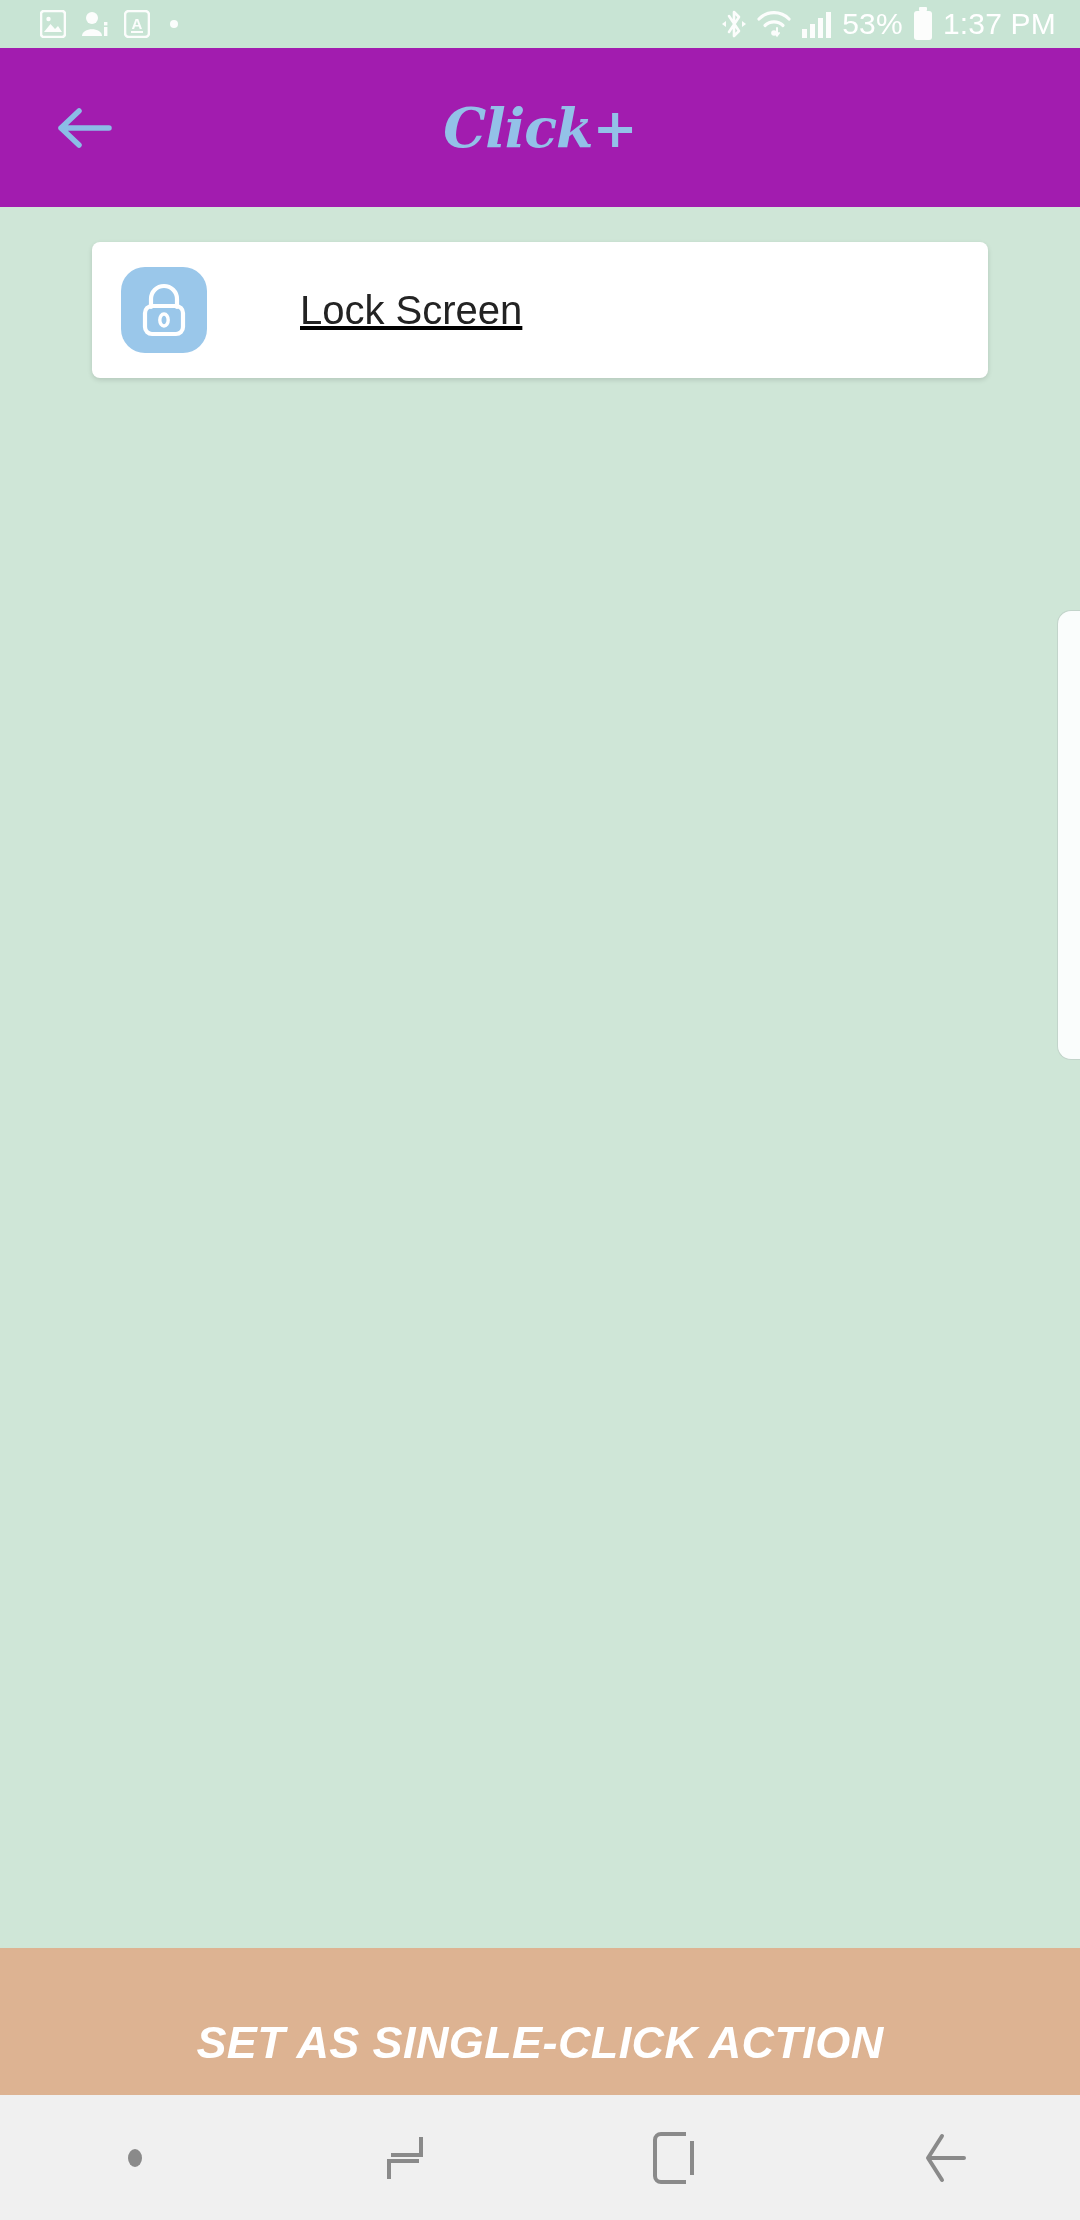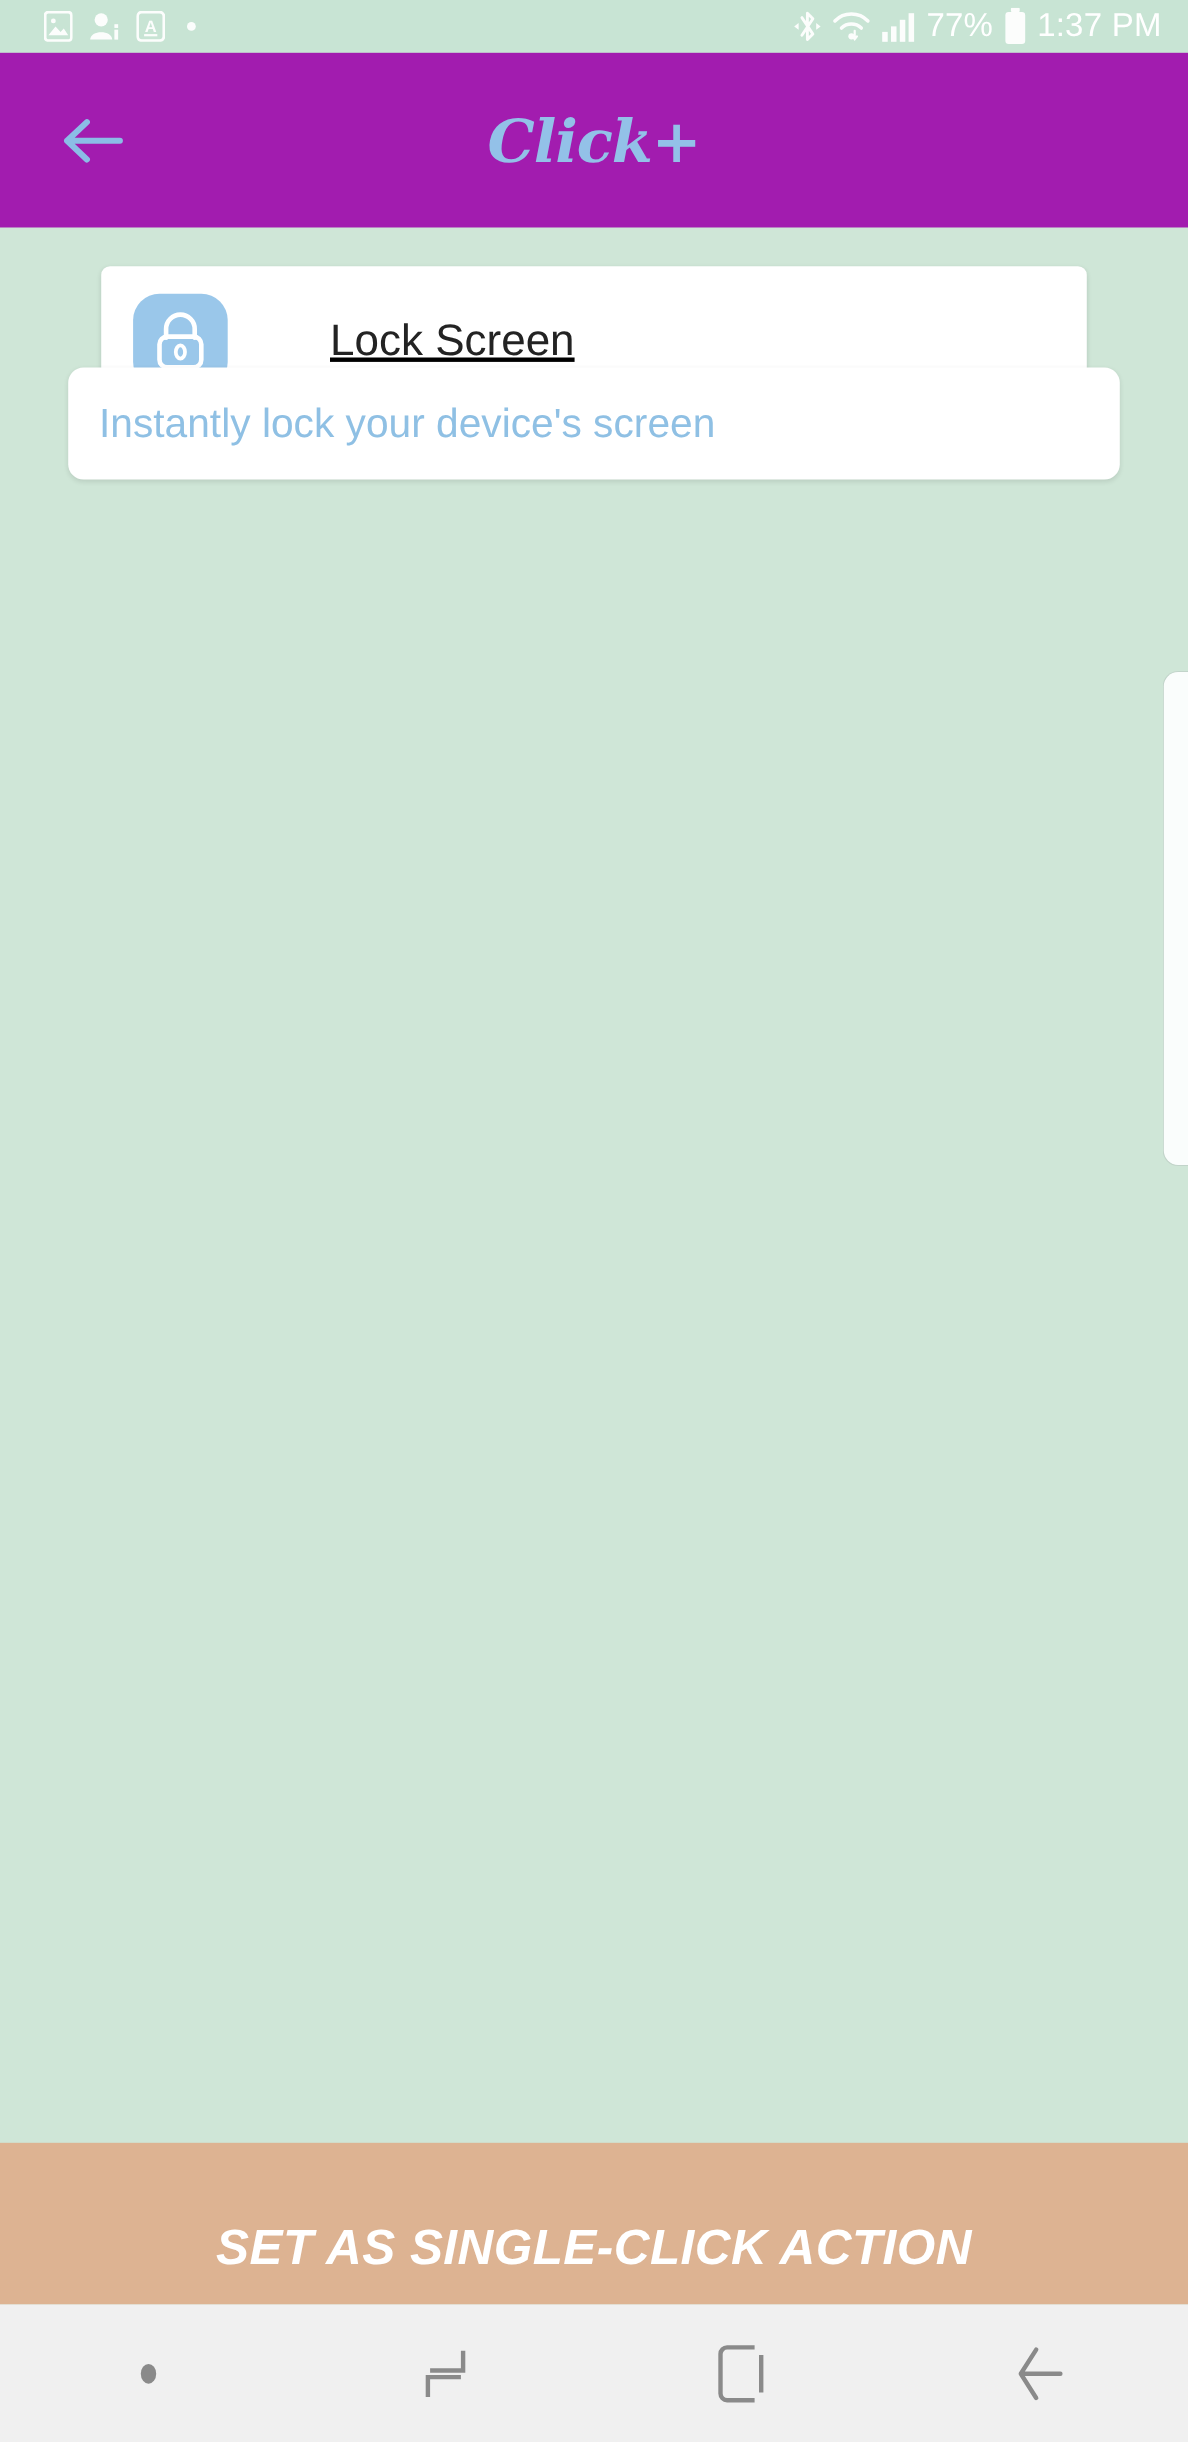--- a/index.html
+++ b/index.html
@@ -268,21 +268,21 @@
       </svg>
     </span>
     <span class="sb-ico">
       <svg width="32" height="30" viewBox="0 0 32 30">
         <rect x="1" y="20" width="5" height="9" fill="#ffffff"></rect>
         <rect x="9" y="15" width="5" height="14" fill="#ffffff"></rect>
         <rect x="17" y="9" width="5" height="20" fill="#ffffff"></rect>
         <rect x="25" y="3" width="5" height="26" fill="#ffffff"></rect>
       </svg>
     </span>
-    <span class="sb-text">77%</span>
+    <span class="sb-text">53%</span>
     <span class="sb-ico">
       <svg width="22" height="34" viewBox="0 0 22 34">
         <rect x="7" y="0" width="8" height="4" rx="1" fill="#ffffff"></rect>
         <rect x="2" y="4" width="18" height="29" rx="3" fill="#ffffff"></rect>
       </svg>
     </span>
     <span class="sb-text">1:37 PM</span>
   </div>
 </div>
 
@@ -301,23 +301,20 @@
     <div id="lock-icon-tile">
       <svg width="56" height="60" viewBox="0 0 56 60">
         <path d="M15 27 L15 19 A13 13 0 0 1 41 19 L41 27" fill="none" stroke="#ffffff" stroke-width="4.2" stroke-linecap="round"></path>
         <rect x="9" y="26" width="38" height="28" rx="7" fill="none" stroke="#ffffff" stroke-width="4.2"></rect>
         <ellipse cx="28" cy="40" rx="4.2" ry="6" fill="none" stroke="#ffffff" stroke-width="3.4"></ellipse>
       </svg>
     </div>
     <div id="action-title">Lock Screen</div>
   </div>
 
-  <div id="description-card">
-    <div id="description-text">Instantly lock your device's screen</div>
-  </div>
 
   <div id="scrollbar-track">
     <div id="scrollbar-thumb"></div>
   </div>
 </div>
 
 <div id="cta-button">
   <span id="cta-label">SET AS SINGLE-CLICK ACTION</span>
 </div>
 

